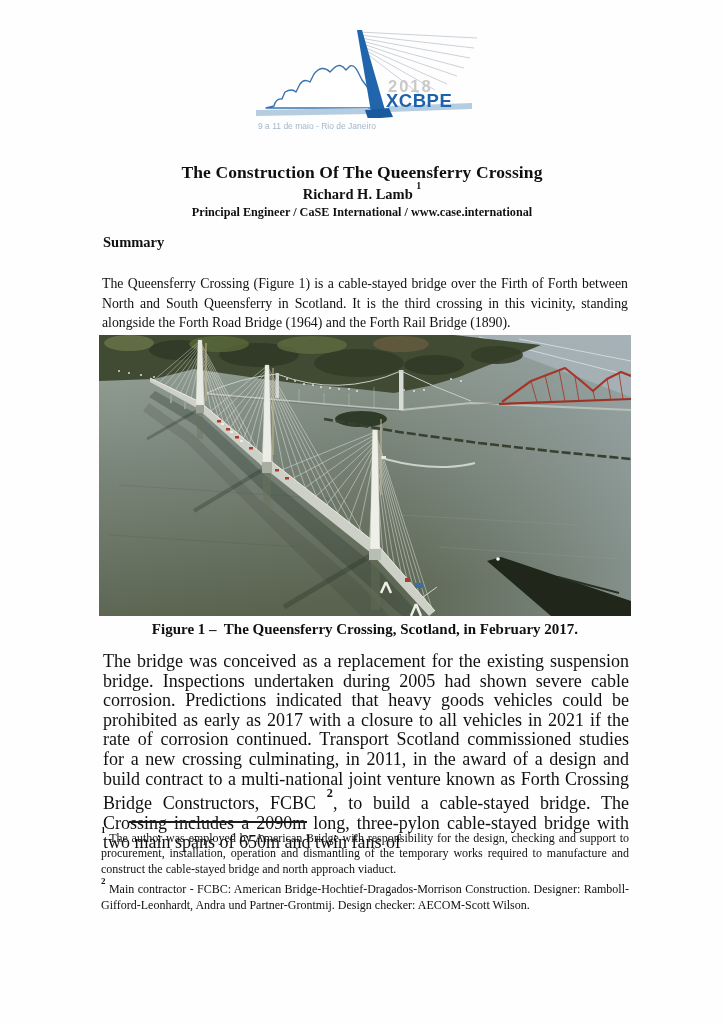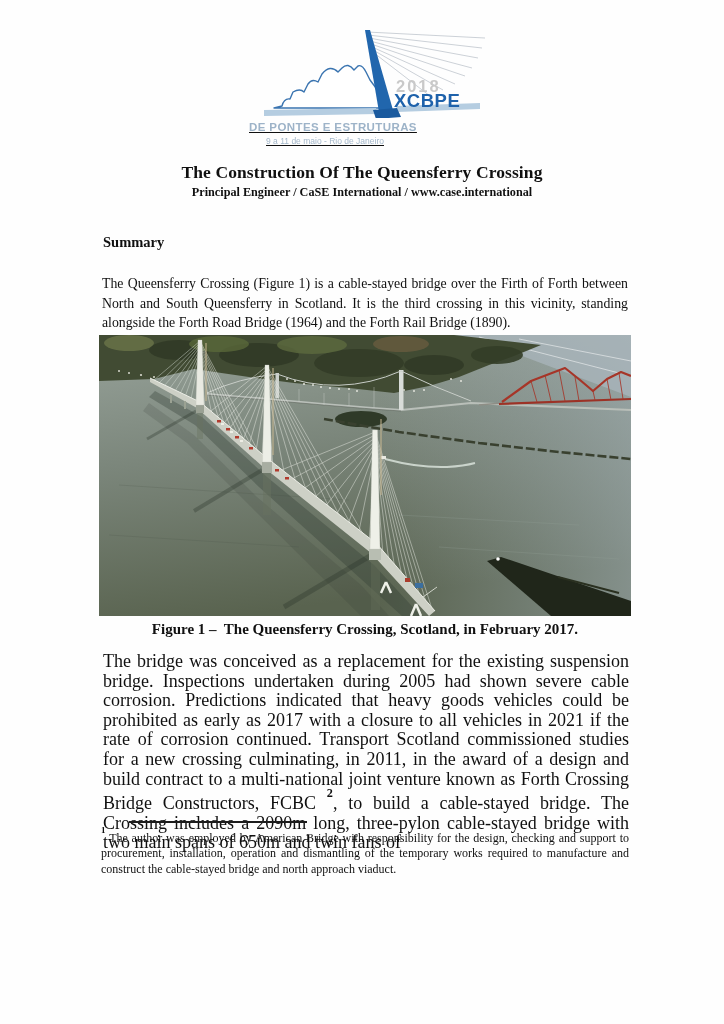--- a/index.html
+++ b/index.html
@@ -1,21 +1,21 @@
 <!DOCTYPE html>
 <html><head>
 <meta charset="utf-8">
 <style>
   html,body { margin:0; padding:0; background:#ffffff; }
   .page {
     position:relative; width:724px; height:1024px; background:#fefefe;
     font-family:"Liberation Serif", serif; color:#101010; overflow:hidden;
   }
   
-  .logo { position:absolute; top:26px; left:230px; width:272px;text-decoration:underline; }
+  .logo { position:absolute; top:26px; left:222px; width:272px; }
   .logo-svg { display:block; width:272px; height:92px; }
   .congress-lines {
     margin:3px 0 0 19px; font-family:"Liberation Sans", sans-serif;
     font-weight:700; font-size:11.5px; line-height:12px; color:#9db3c8; letter-spacing:0.4px;
   }
   .congress-date {
     margin:3px 0 0 19px; width:152px; text-align:center;
     font-family:"Liberation Sans", sans-serif; font-size:8.5px; color:#a3b7ca;
   }
   
@@ -66,27 +66,27 @@
       <polygon points="34,84 146,82 148,88 34,90" fill="#b5cde1"></polygon>
       <polygon points="166,80 250,77 250,83 167,86" fill="#b5cde1"></polygon>
 
       <polygon points="135,4 140,4 163,84 149,86" fill="#2166ad"></polygon>
       <polygon points="143,84 167,82 171,91 146,93" fill="#1a5a9e"></polygon>
 
       <text x="166" y="66" font-family="Liberation Sans, sans-serif" font-size="16.5" font-weight="700" letter-spacing="2" fill="#c9c9c9">2018</text>
       <text x="164" y="81" font-family="Liberation Sans, sans-serif" font-size="18.5" font-weight="700" letter-spacing="0.5" fill="#1e62ab">XCBPE</text>
     </svg>
     <div class="congress-lines">
-      <div>DE PONTES E ESTRUTURAS</div>
     </div>
     <div class="congress-date">9 a 11 de maio - Rio de Janeiro</div>
   </div>
 
   <div class="title-block">
     <h1 class="doc-title">The Construction Of The Queensferry Crossing</h1>
+    <div class="author-line"><span>Richard H. Lamb</span> <sup class="fnref">1</sup></div>
     <div class="affil-line">Principal Engineer / CaSE International / www.case.international</div>
   </div>
 
   <h2 class="summary-heading">Summary</h2>
   <p class="summary-text">The Queensferry Crossing (Figure 1) is a cable-stayed bridge over the Firth of Forth between North and South Queensferry in Scotland. It is the third crossing in this vicinity, standing alongside the Forth Road Bridge (1964) and the Forth Rail Bridge (1890).</p>
 
   <figure class="figure-block">
     <svg class="photo-svg" viewBox="0 0 532 281" role="img">
       <defs>
         <linearGradient id="waterG" x1="0" y1="0" x2="0.25" y2="1">
@@ -230,15 +230,16 @@
       </g>
     </svg>
     <figcaption class="figure-caption">Figure 1 –  The Queensferry Crossing, Scotland, in February 2017.</figcaption>
   </figure>
 
   <p class="body-text"><span>The bridge was conceived as a replacement for the existing suspension bridge. Inspections undertaken during 2005 had shown severe cable corrosion. Predictions indicated that heavy goods vehicles could be prohibited as early as 2017 with a closure to all vehicles in 2021 if the rate of corrosion continued. Transport Scotland commissioned studies for a new crossing culminating, in 2011, in the award of a design and build contract to a multi-national joint venture known as Forth Crossing Bridge Constructors, FCBC </span><sup class="fnref">2</sup><span>, to build a cable-stayed bridge. The Crossing includes a 2090m long, three-pylon cable-stayed bridge with two main spans of 650m and twin fans of</span></p>
 
   <div class="footnote-rule"></div>
   <div class="footnotes">
     <p class="footnote"><sup class="fnref">1</sup> <span>The author was employed by American Bridge with responsibility for the design, checking and support to procurement, installation, operation and dismantling of the temporary works required to manufacture and construct the cable-stayed bridge and north approach viaduct.</span></p>
+    <p class="footnote"><sup class="fnref">2</sup> <span>Main contractor - FCBC: American Bridge-Hochtief-Dragados-Morrison Construction. Designer: Ramboll-Gifford-Leonhardt, Andra und Partner-Grontmij. Design checker: AECOM-Scott Wilson.</span></p>
   </div>
 
 </div>
 
 </body></html>

